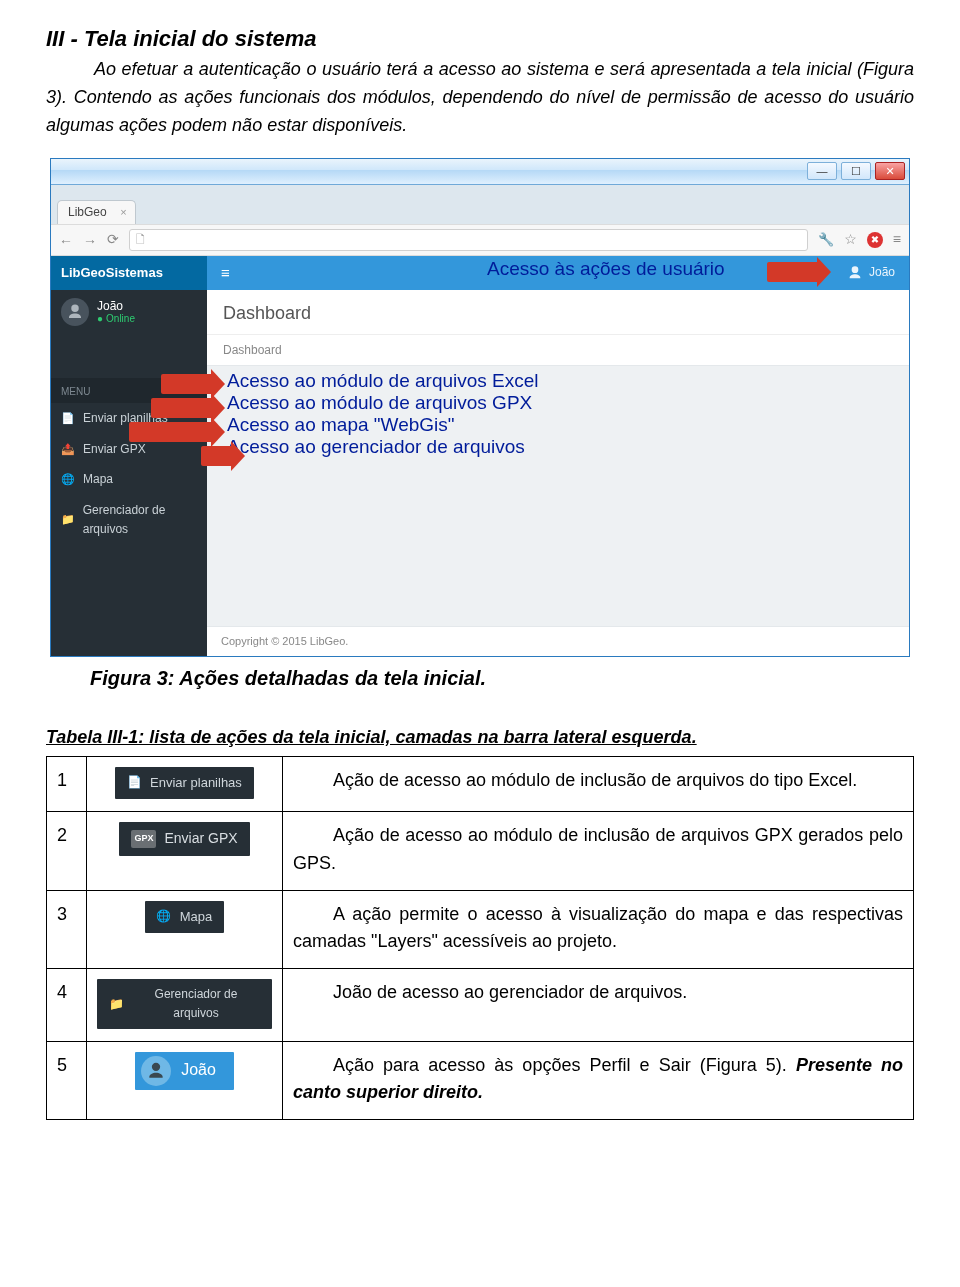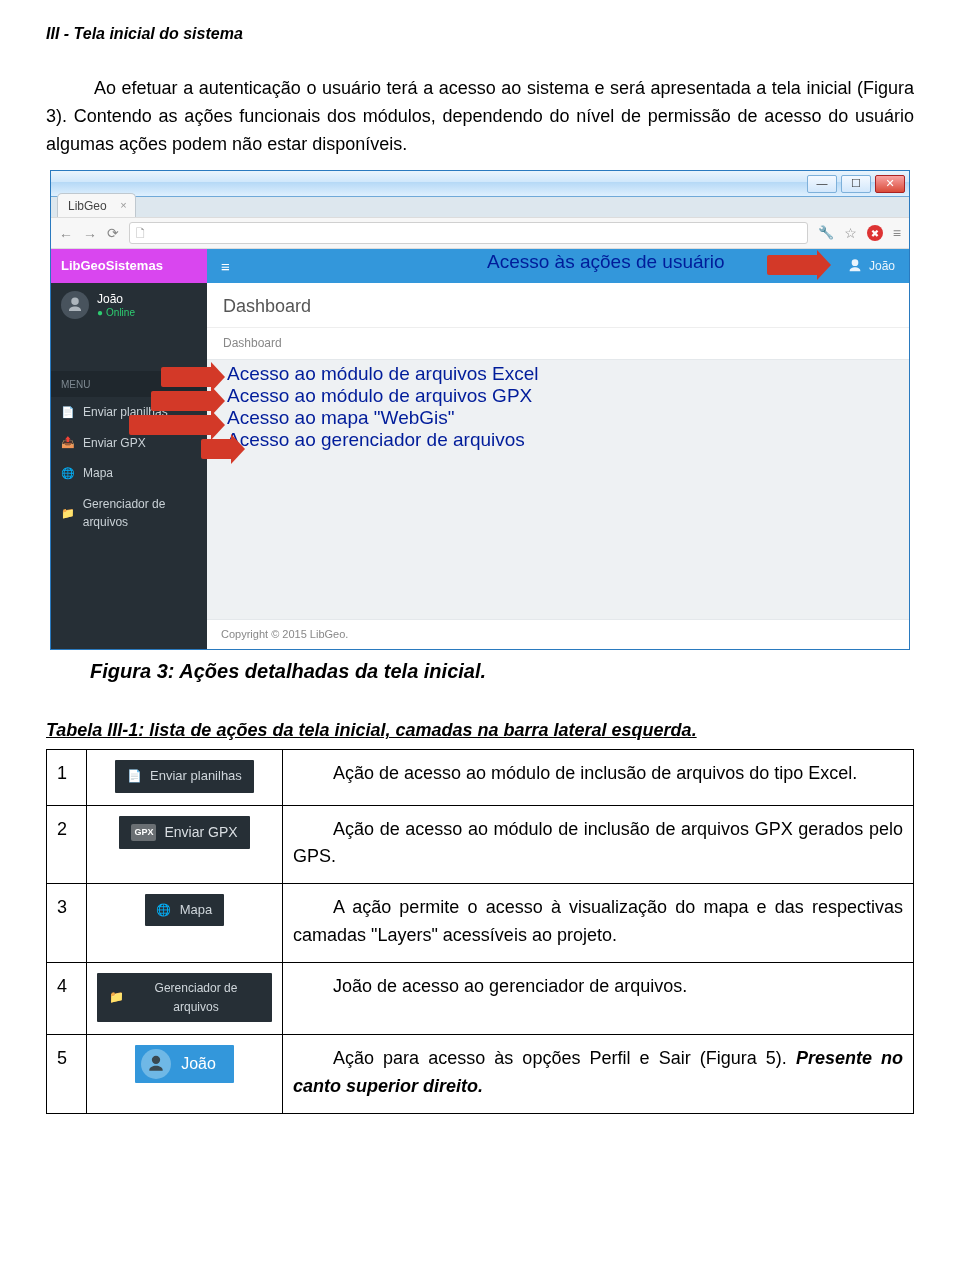--- a/index.html
+++ b/index.html
@@ -9,27 +9,27 @@
     color: #000;
     width: 960px;
     margin: 0 auto;
     padding: 22px 46px 30px 46px;
     font-size: 18px;
     line-height: 1.55;
   }
   .doc-heading {
     font-weight: bold;
     font-style: italic;
-    font-size: 16px;
-    margin-bottom: 28px;
+    font-size: 22px;
   }
   .doc-paragraph {
     text-align: justify;
     text-indent: 48px;
-    margin-bottom: 12px;
+    margin-bottom: 18px;
+    font-style: italic;
   }
 
   
   .screenshot-frame {
     width: 860px;
     margin: 10px auto 4px auto;
     border: 1px solid #2a7abf;
     font-family: Arial, sans-serif;
   }
   
@@ -44,21 +44,21 @@
     width: 30px; height: 18px; border-radius: 2px;
     display: flex; align-items: center; justify-content: center;
     font-size: 11px; color: #333;
     background: linear-gradient(#f4f9ff,#d2e7fb);
     border: 1px solid #7db0da;
   }
   .win-btn.close { background: linear-gradient(#f9a3a3,#d94b3a); color: #fff; border-color: #a22; }
 
   
   .tab-strip {
-    height: 20px; background: #dde7ee; display: flex; align-items: flex-end;
+    height: 39px; background: #dde7ee; display: flex; align-items: flex-end;
     padding-left: 6px;
   }
   .tab {
     background: #f7f7f7; border: 1px solid #bfc8cf; border-bottom: none;
     border-radius: 5px 5px 0 0; height: 24px;
     padding: 0 28px 0 10px; font-size: 12px; color: #444;
     display: flex; align-items: center; gap: 6px;
     position: relative;
   }
   .tab .x { position: absolute; right: 8px; color: #999; font-size: 11px; }
@@ -82,21 +82,21 @@
     color: #fff; font-size: 10px; display: flex; align-items: center; justify-content: center;
   }
 
   
   .app-body { display: flex; height: 400px; position: relative; }
   .sidebar {
     width: 156px; background: #262f36; color: #c9d1d6; font-size: 12px;
     display: flex; flex-direction: column;
   }
   .brand {
-    background: #d946ef; color: #fff; height: 34px; font-weight: bold;
+    background: #0369a1; color: #fff; height: 34px; font-weight: bold;
     display: flex; align-items: center; padding: 0 10px; font-size: 13px;
   }
   .user-block { padding: 8px 10px 8px 10px; display: flex; align-items: center; gap: 8px; }
   .avatar-sm {
     width: 28px; height: 28px; border-radius: 50%; background: #48535d;
     display: flex; align-items: center; justify-content: center; color: #aeb6bd;
   }
   .avatar-sm svg { width: 18px; height: 18px; fill: #aeb6bd; }
   .user-meta { display: flex; flex-direction: column; line-height: 1.2; }
   .user-meta .name { color: #fff; font-size: 12px; }

